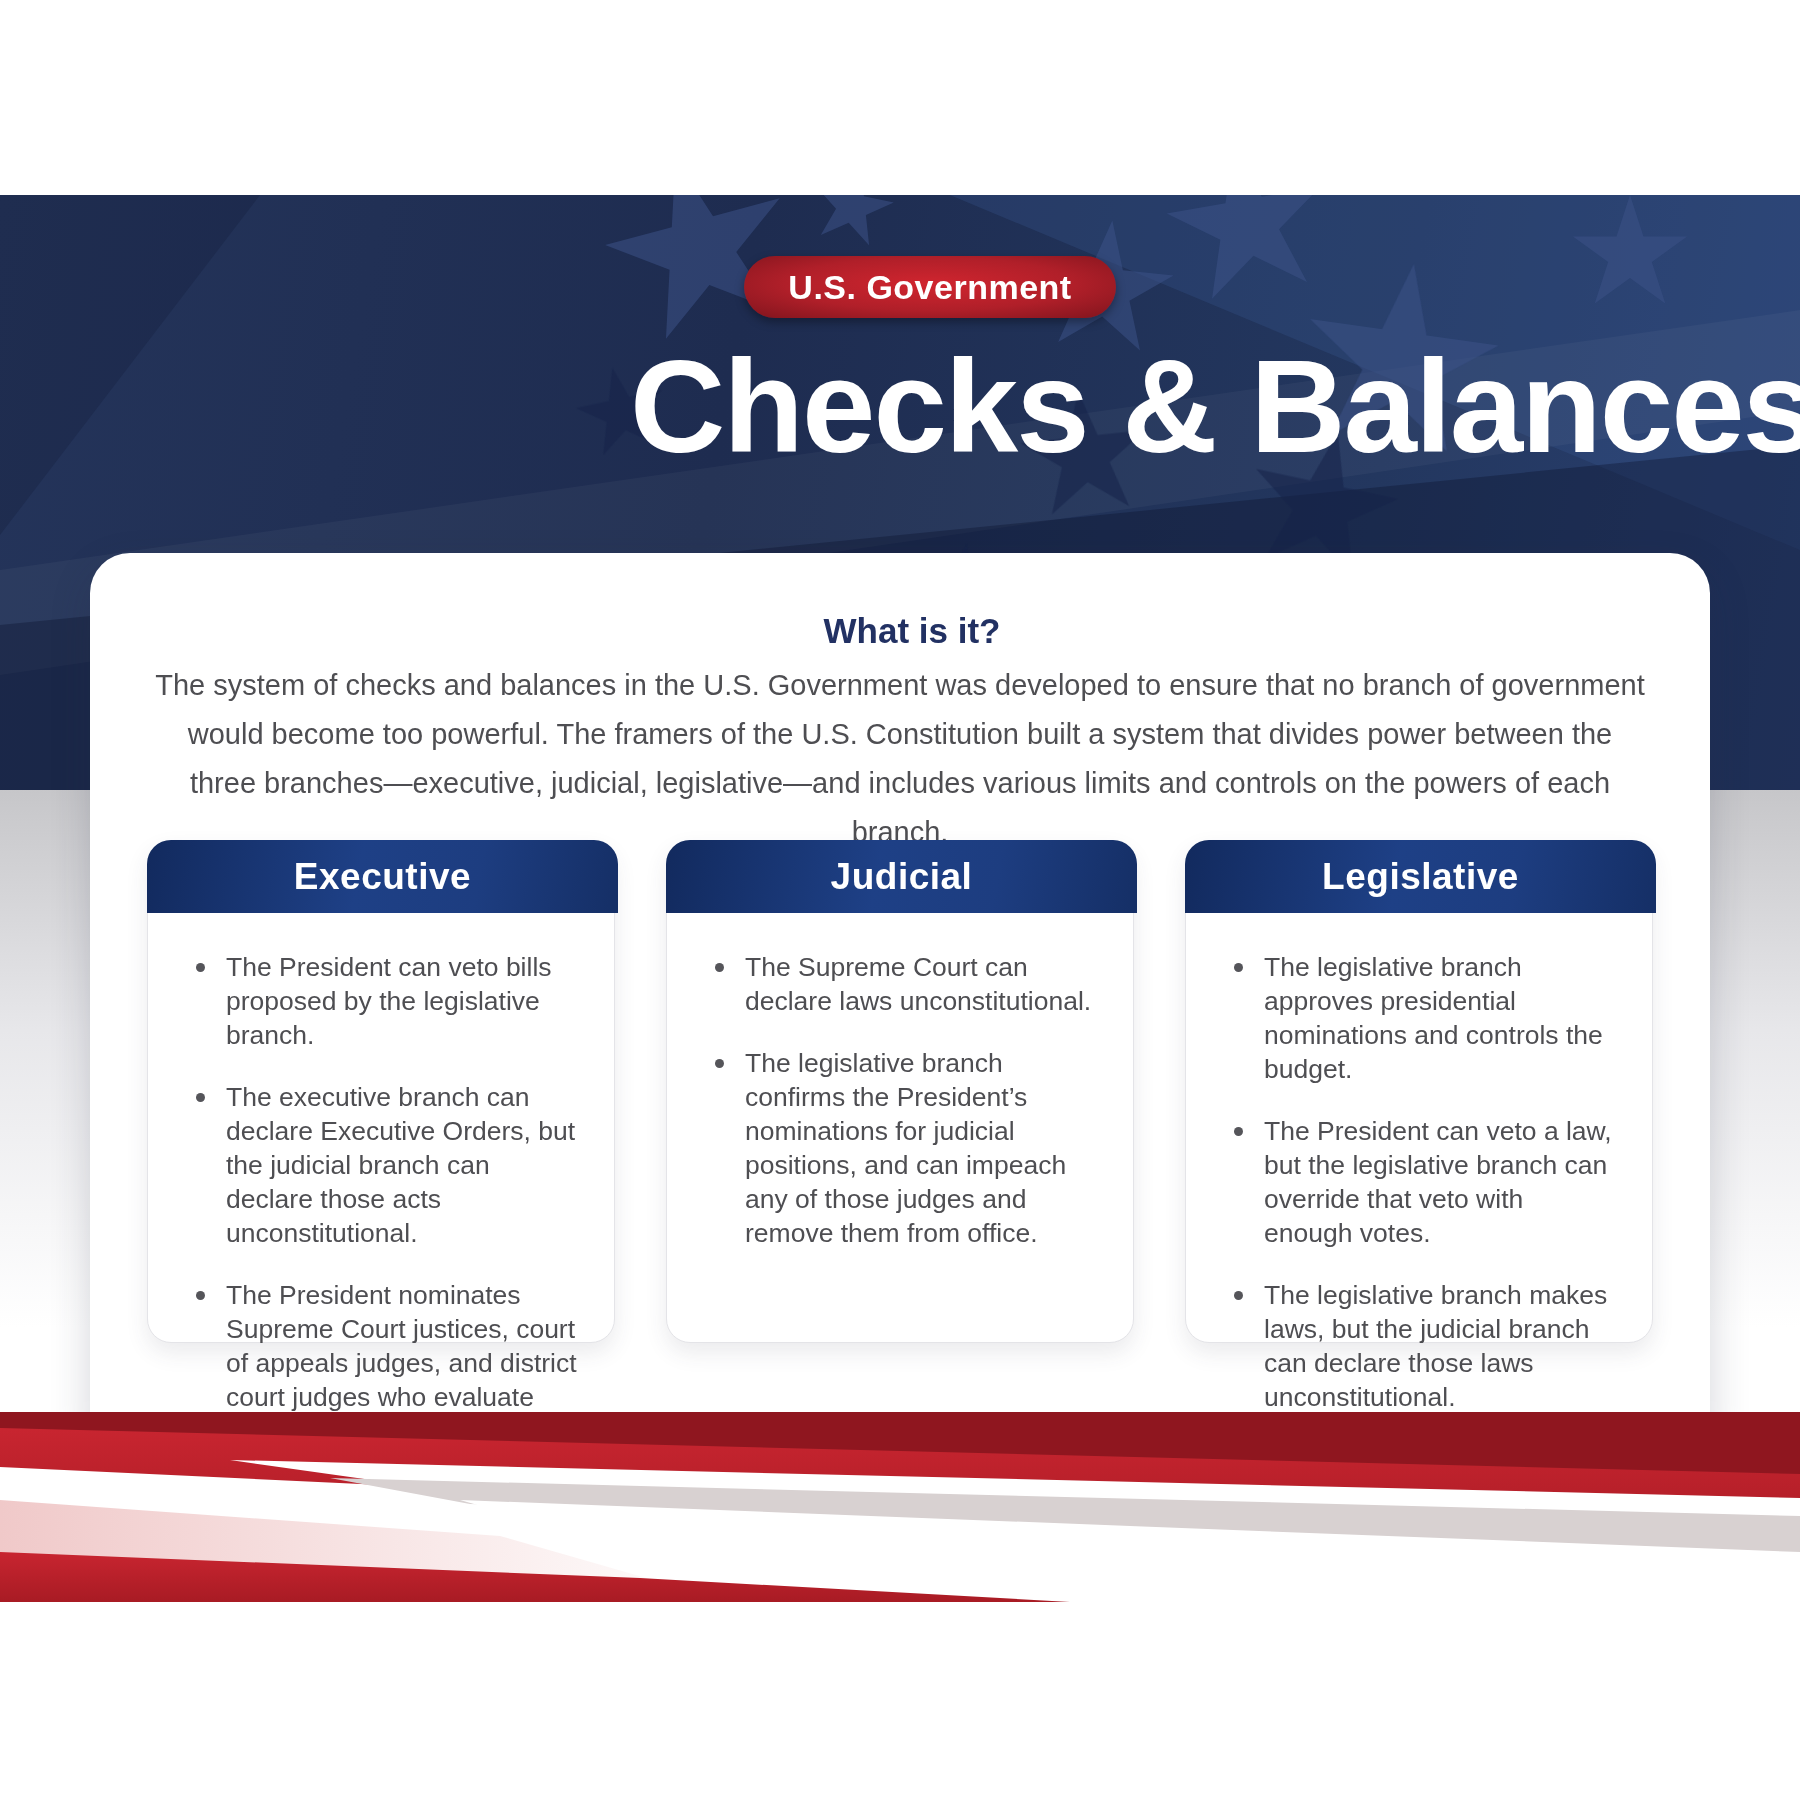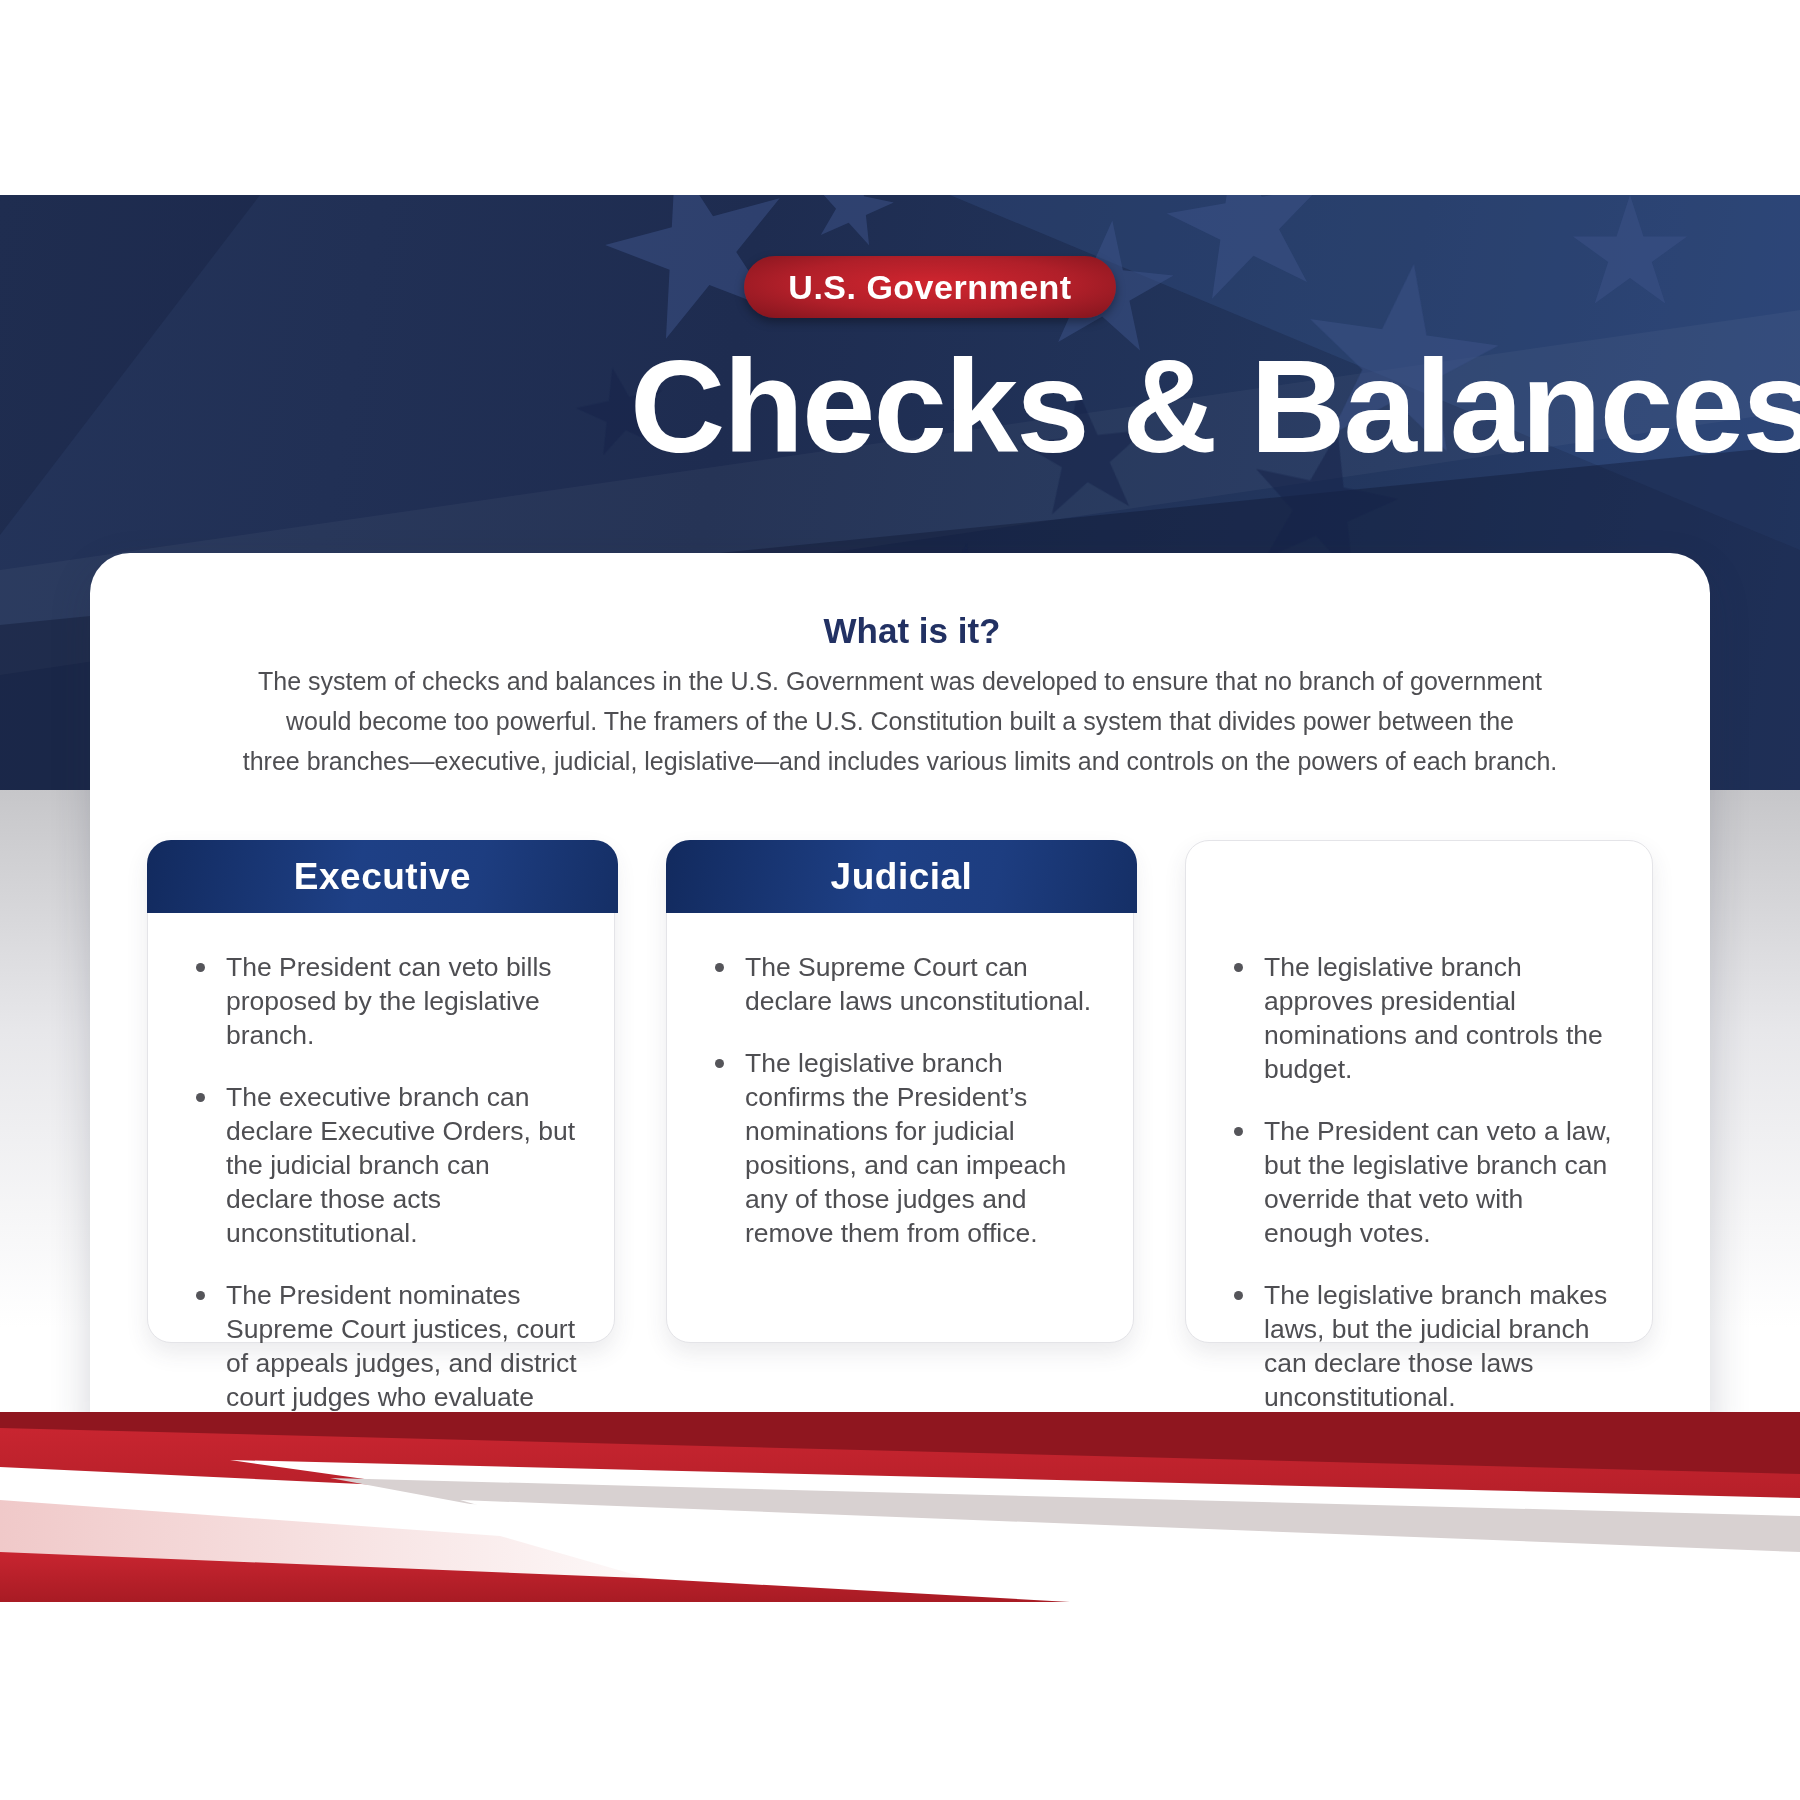--- a/index.html
+++ b/index.html
@@ -48,21 +48,21 @@
     box-shadow:0 16px 40px rgba(40,45,70,.20);
     z-index:2;
   }
   .section-heading{
     margin:0;text-align:center;color:#223163;
     font-size:35px;font-weight:bold;
   }
   .what-heading{position:absolute;left:12px;top:58px;width:1620px;}
   .what-body{
     position:absolute;left:60px;top:108px;width:1500px;
-    text-align:center;color:#4e4e52;font-size:25px;line-height:40px;font-weight:400;
+    text-align:center;color:#4e4e52;font-size:29px;line-height:49px;font-weight:400;
   }
   .organized-heading{position:absolute;left:0;top:238px;width:1620px;}
 
   
   .columns{position:absolute;left:57px;top:287px;width:1506px;display:flex;gap:51px;}
   .col{
     width:469px;height:503px;background:#ffffff;border-radius:24px;
     border:1px solid #e4e4e8;
     box-shadow:0 10px 22px rgba(60,60,80,.10);
     box-sizing:border-box;position:relative;
@@ -165,20 +165,23 @@
         </div>
         <div class="col-body">
           <ul>
             <li><span>The Supreme Court can declare laws unconstitutional.</span></li>
             <li><span>The legislative branch confirms the President’s nominations for judicial positions, and can impeach any of those judges and remove them from office.</span></li>
           </ul>
         </div>
       </div>
 
       <div class="col">
+        <div class="col-header">
+          <span>Legislative</span>
+        </div>
         <div class="col-body">
           <ul>
             <li><span>The legislative branch approves presidential nominations and controls the budget.</span></li>
             <li><span>The President can veto a law, but the legislative branch can override that veto with enough votes.</span></li>
             <li><span>The legislative branch makes laws, but the judicial branch can declare those laws unconstitutional.</span></li>
           </ul>
         </div>
       </div>
 
     </div>

